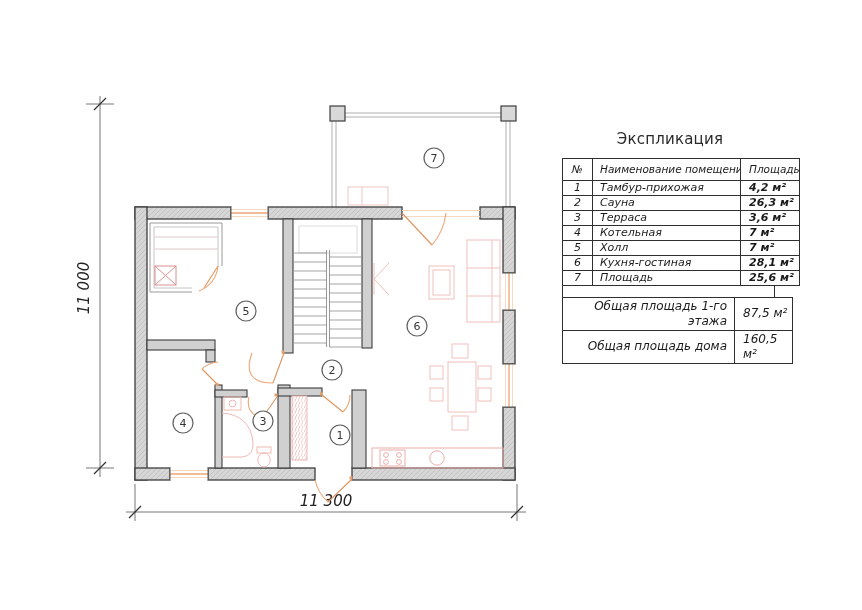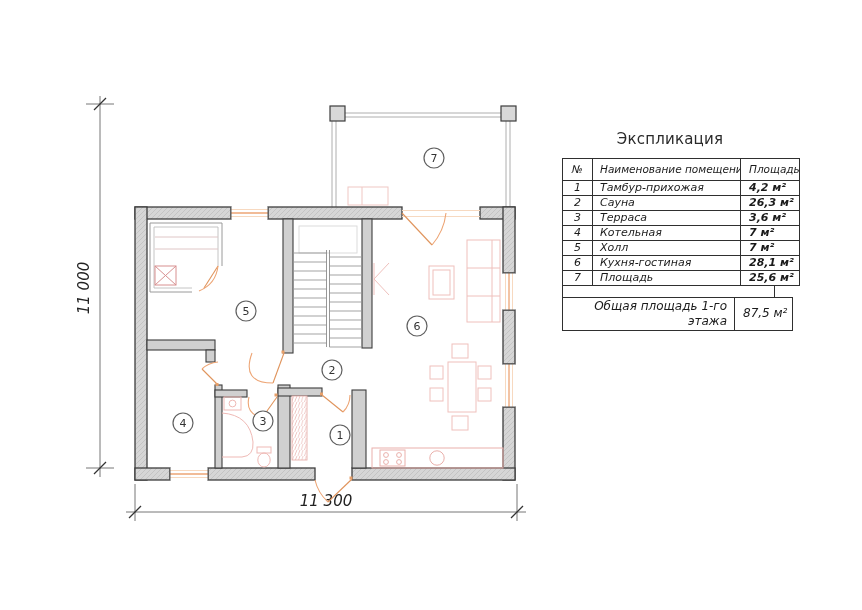--- a/index.html
+++ b/index.html
@@ -354,15 +354,19 @@
   </table>
 
   <div class="spec-gap"></div>
 
   <table class="total-table">
     <tbody>
       <tr>
         <td class="t-label">Общая площадь 1-го этажа</td>
         <td class="t-value">87,5 м²</td>
       </tr>
+      <tr>
+        <td class="t-label">Общая площадь дома</td>
+        <td class="t-value">160,5 м²</td>
+      </tr>
     </tbody>
   </table>
 </div>
 
 </body></html>

